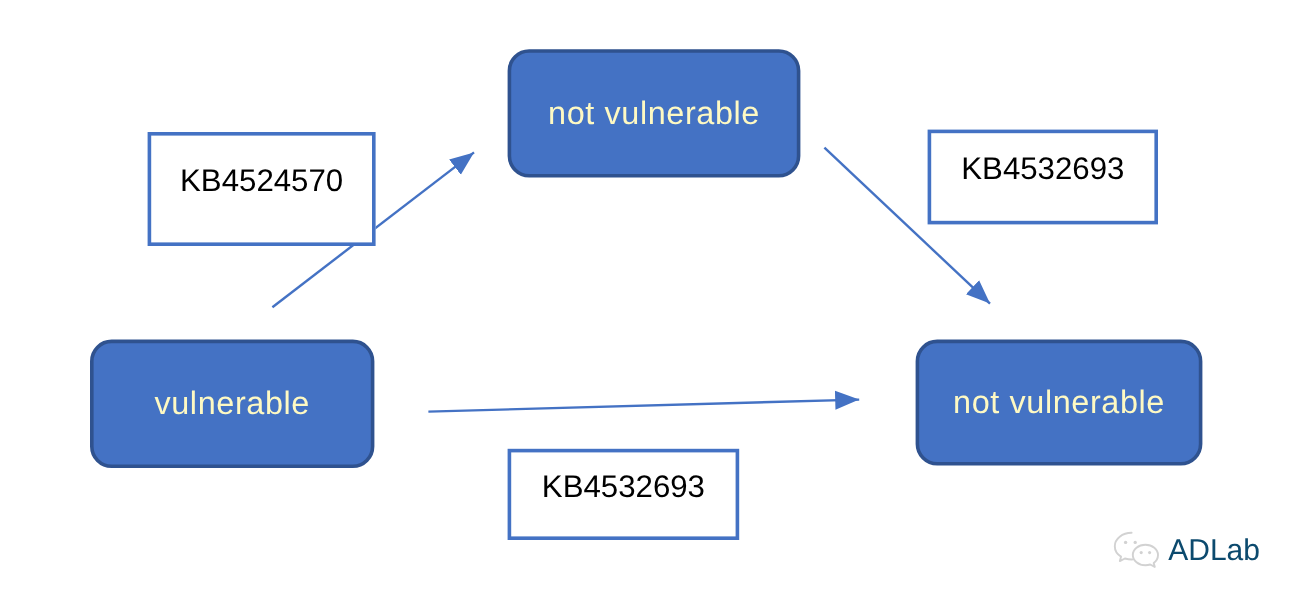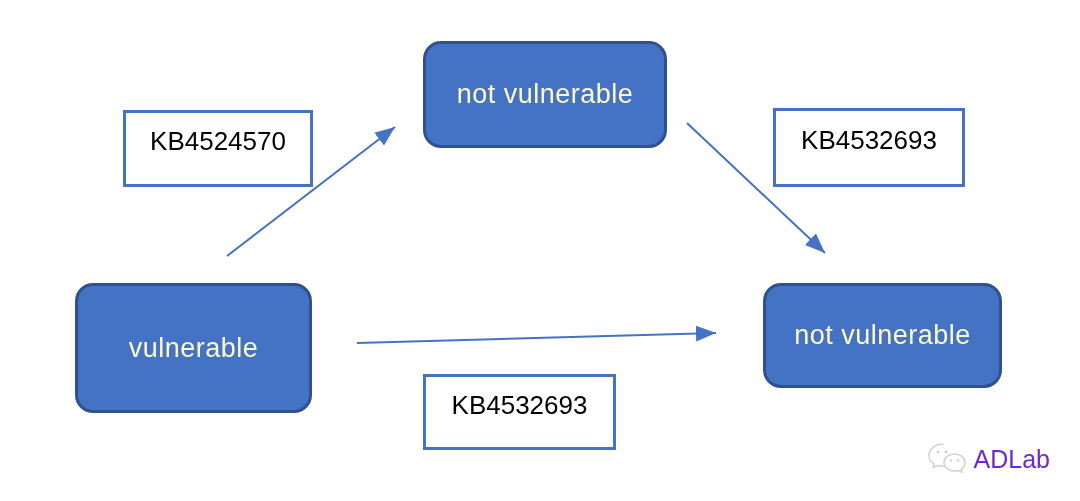--- a/index.html
+++ b/index.html
@@ -27,48 +27,48 @@
     border: 3px solid #2F528F;
     border-radius: 18px;
     box-sizing: border-box;
     display: flex;
     align-items: center;
     justify-content: center;
     color: #fef9c3;
     font-size: 27px;
     letter-spacing: 0.5px;
   }
-  .node-vulnerable        { left: 75px;  top: 283px; width: 237px; height: 130px; }
+  .node-vulnerable        { left: 75px;  top: 283px; width: 237px; height: 107px; }
   .node-notvuln-top       { left: 423px; top: 41px;  width: 244px; height: 107px; }
   .node-notvuln-right     { left: 763px; top: 283px; width: 239px; height: 105px; }
 
   .kb-label {
     position: absolute;
     background: #ffffff;
     border: 3px solid #4472C4;
     box-sizing: border-box;
     display: flex;
     align-items: center;
     justify-content: center;
     color: #000000;
     font-size: 26px;
     padding-bottom: 14px;
   }
-  .kb-1 { left: 123px; top: 110px; width: 190px; height: 77px; }
+  .kb-1 { left: 123px; top: 110px; width: 190px; height: 95px; }
   .kb-2 { left: 773px; top: 108px; width: 192px; height: 79px; }
   .kb-3 { left: 423px; top: 374px; width: 193px; height: 76px; }
 
   .watermark {
     position: absolute;
     right: 30px;
     bottom: 24px;
     display: flex;
     align-items: center;
     gap: 6px;
-    color: #6d28d9;
+    color: #0c4a6e;
     font-size: 25px;
     text-shadow: 1px 1px 1px rgba(255,255,255,0.9);
     user-select: none;
   }
   .watermark svg { display: block; }
 </style>
 </head>
 <body>
 
 <div class="canvas">

